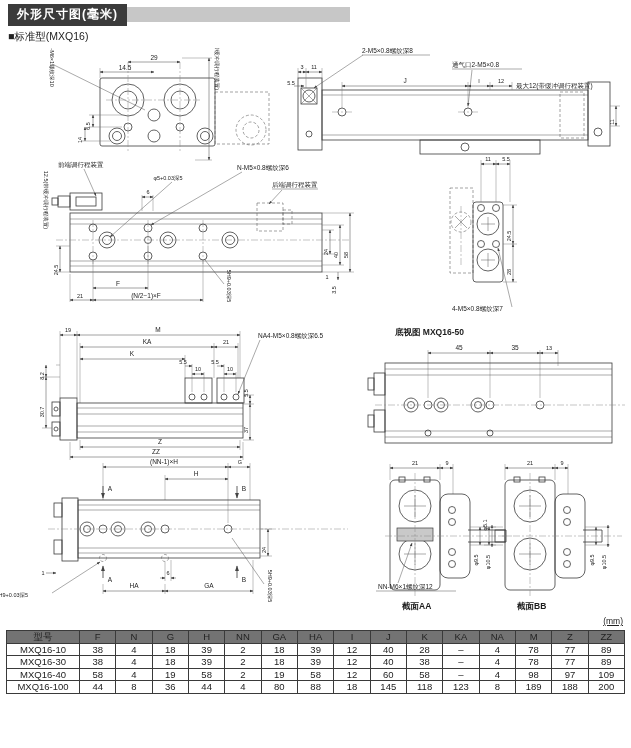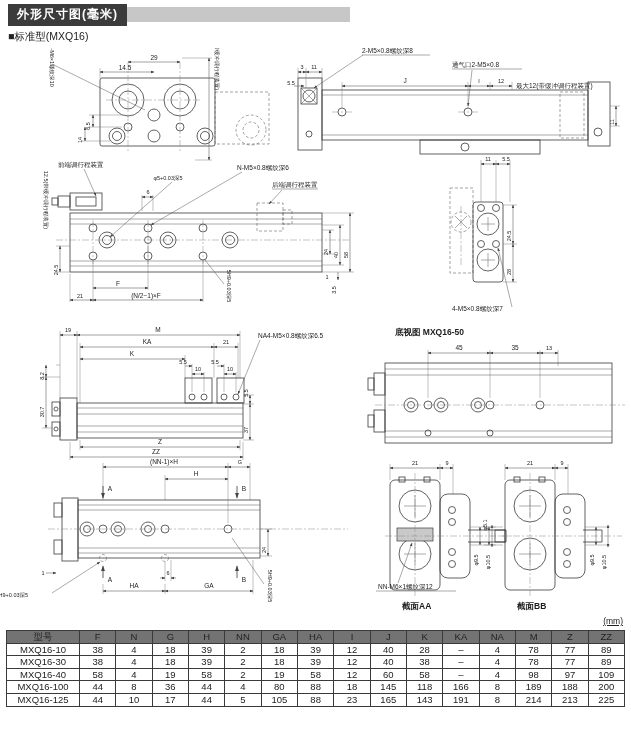--- a/index.html
+++ b/index.html
@@ -580,38 +580,20 @@
         <td>44</td>
         <td>8</td>
         <td>36</td>
         <td>44</td>
         <td>4</td>
         <td>80</td>
         <td>88</td>
         <td>18</td>
         <td>145</td>
         <td>118</td>
-        <td>166</td>
+        <td>123</td>
         <td>8</td>
         <td>189</td>
         <td>188</td>
         <td>200</td>
       </tr>
-      <tr>
-        <td>MXQ16-125</td>
-        <td>44</td>
-        <td>10</td>
-        <td>17</td>
-        <td>44</td>
-        <td>5</td>
-        <td>105</td>
-        <td>88</td>
-        <td>23</td>
-        <td>165</td>
-        <td>143</td>
-        <td>191</td>
-        <td>8</td>
-        <td>214</td>
-        <td>213</td>
-        <td>225</td>
-      </tr>
     </tbody>
 </table>
 
 </body></html>

